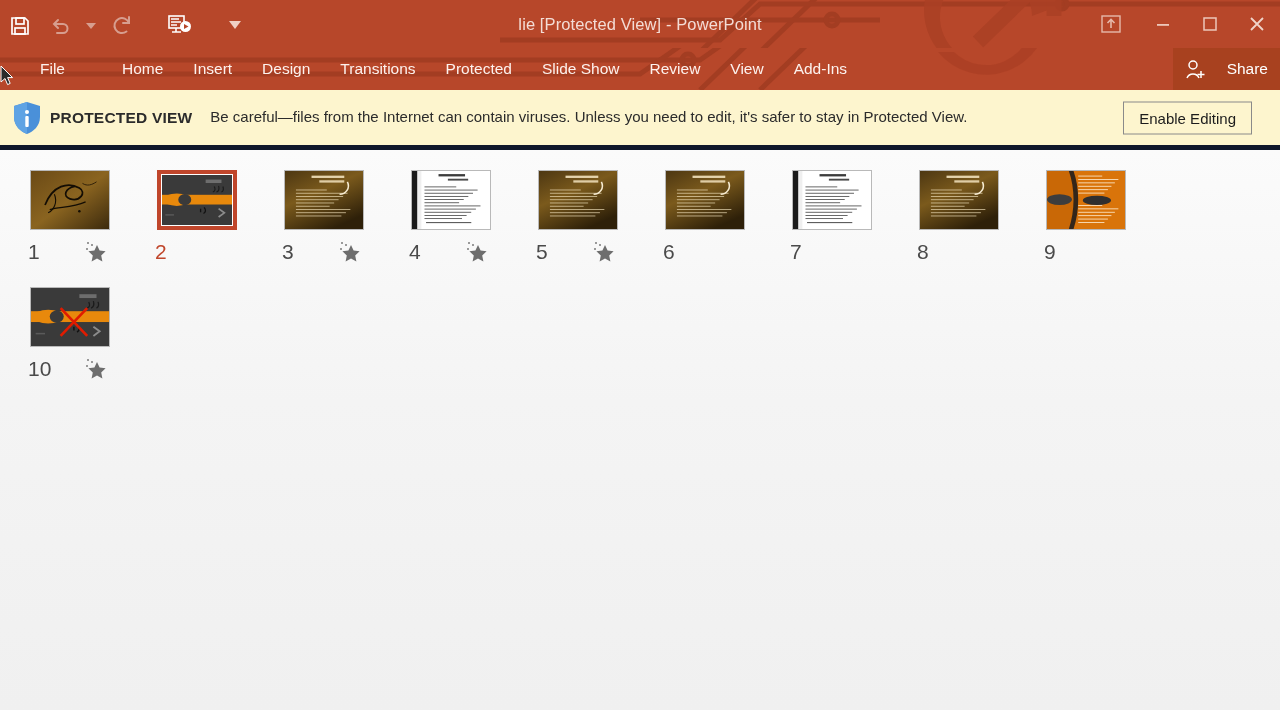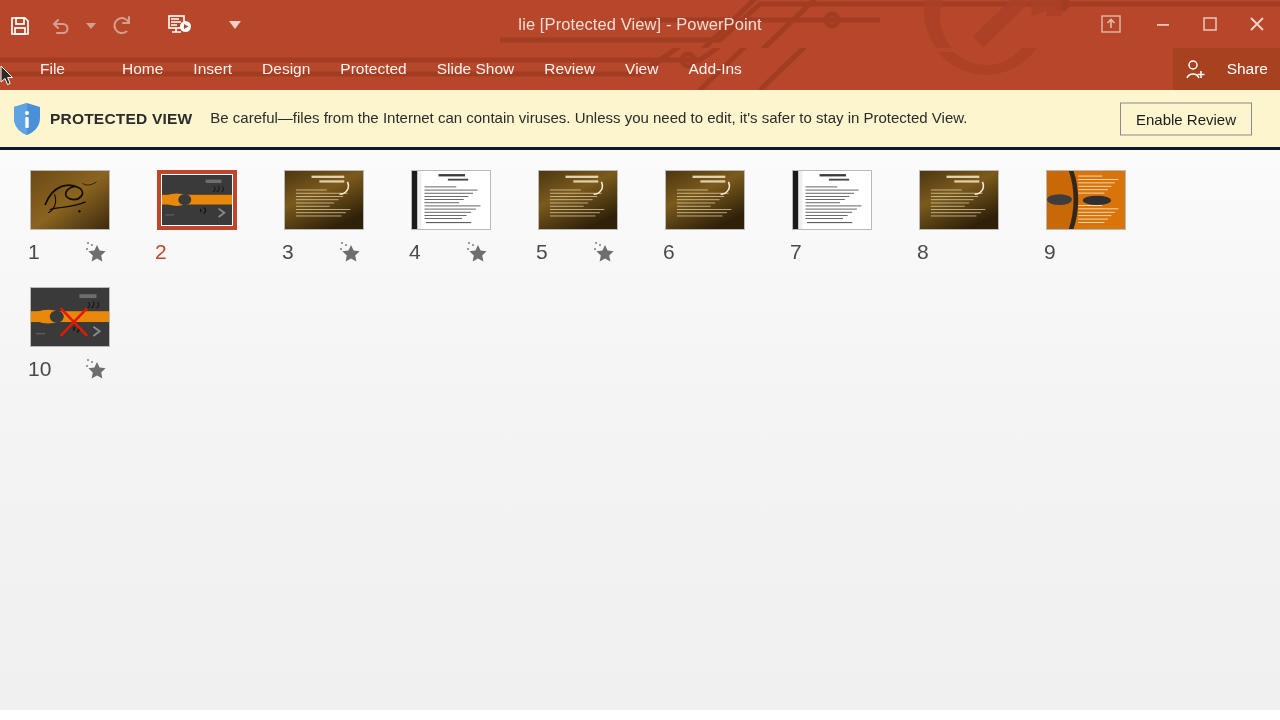--- a/index.html
+++ b/index.html
@@ -128,21 +128,21 @@
     position: absolute;
     left: 0px; top: 18px;
     z-index: 6;
   }
 
   
   .pv-bar {
     position: relative;
     height: 60px;
     background: #fdf5ce;
-    border-bottom: 3px solid #0f172a;
+    border-bottom: 5px solid #0f172a;
     display: flex;
     align-items: center;
     padding-left: 8px;
   }
   .pv-shield { width: 38px; display: flex; justify-content: center; }
   .pv-label {
     color: #2b2b2b;
     font-size: 15.5px;
     font-weight: bold;
     letter-spacing: .2px;
@@ -330,20 +330,21 @@
 
   <svg class="cursor-arrow" width="14" height="20" viewBox="0 0 14 20">
     <path d="M1 0 L1 16 L5 12.5 L7.6 18.6 L10.2 17.4 L7.6 11.6 L12.6 11.6 Z" fill="#2b2b2b" stroke="#ffffff" stroke-width="1"></path>
   </svg>
 
   <div class="tabs">
     <div class="tab file">File</div>
     <div class="tab">Home</div>
     <div class="tab">Insert</div>
     <div class="tab">Design</div>
+    <div class="tab">Transitions</div>
     <div class="tab">Protected</div>
     <div class="tab">Slide Show</div>
     <div class="tab">Review</div>
     <div class="tab">View</div>
     <div class="tab">Add-Ins</div>
 
   </div>
 
   <div class="share-btn">
     <svg width="22" height="20" viewBox="0 0 22 20">
@@ -359,21 +360,21 @@
   <div class="pv-shield">
     <svg width="30" height="34" viewBox="0 0 30 34">
       <path d="M15 1 L28 5 V16 C28 25 21 31 15 33 C9 31 2 25 2 16 V5 Z" fill="#4a90d9"></path>
       <path d="M15 1 L15 33 C9 31 2 25 2 16 V5 Z" fill="#5fa3e4"></path>
       <circle cx="15" cy="11" r="2" fill="#ffffff"></circle>
       <rect x="13.3" y="15" width="3.4" height="11" rx="1.1" fill="#ffffff"></rect>
     </svg>
   </div>
   <div class="pv-label">PROTECTED VIEW</div>
   <div class="pv-msg">Be careful—files from the Internet can contain viruses. Unless you need to edit, it's safer to stay in Protected View.</div>
-  <button class="pv-enable">Enable Review</button>
+  <button class="pv-enable">Enable Editing</button>
 </div>
 
 <div class="sorter">
   <div class="slide-grid" id="slide-grid">
       <div class="slide-cell">
         <div class="thumb-wrap">
           <svg class="thumb-canvas" viewBox="0 0 100 75" preserveAspectRatio="none">
             <defs>
               <linearGradient id="g1" x1="0" y1="0" x2="1" y2="1">
                 <stop offset="0" stop-color="#6b4a16"></stop>

